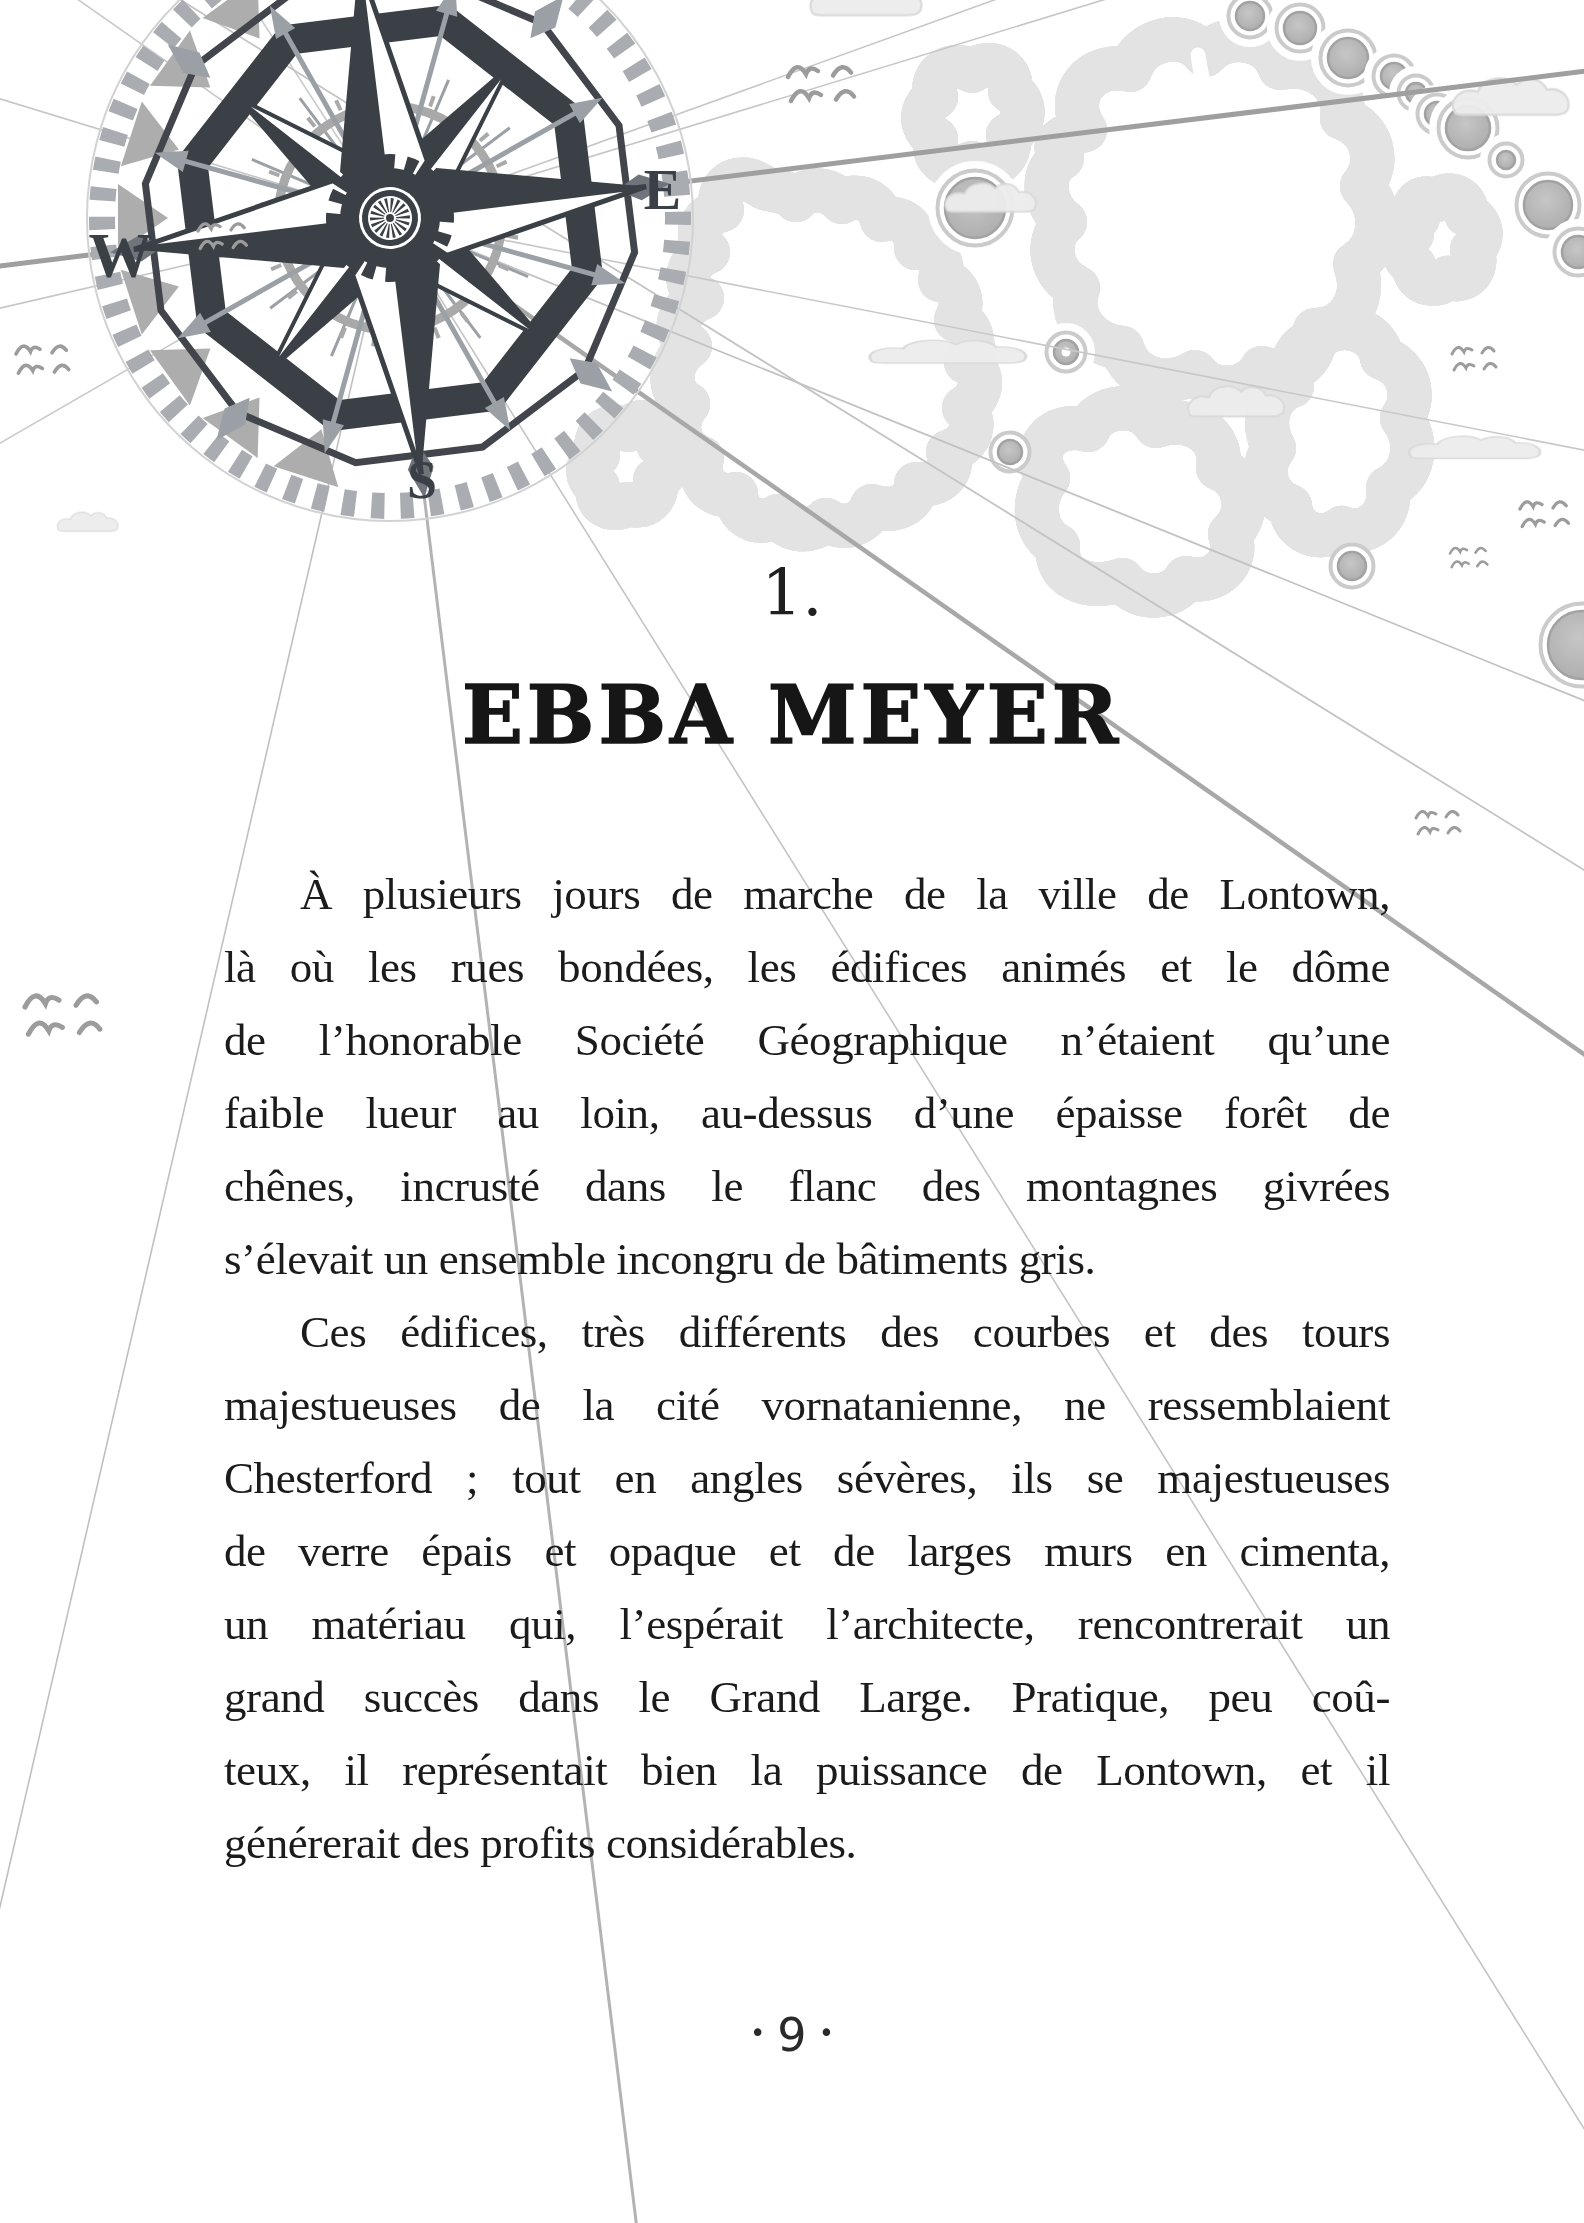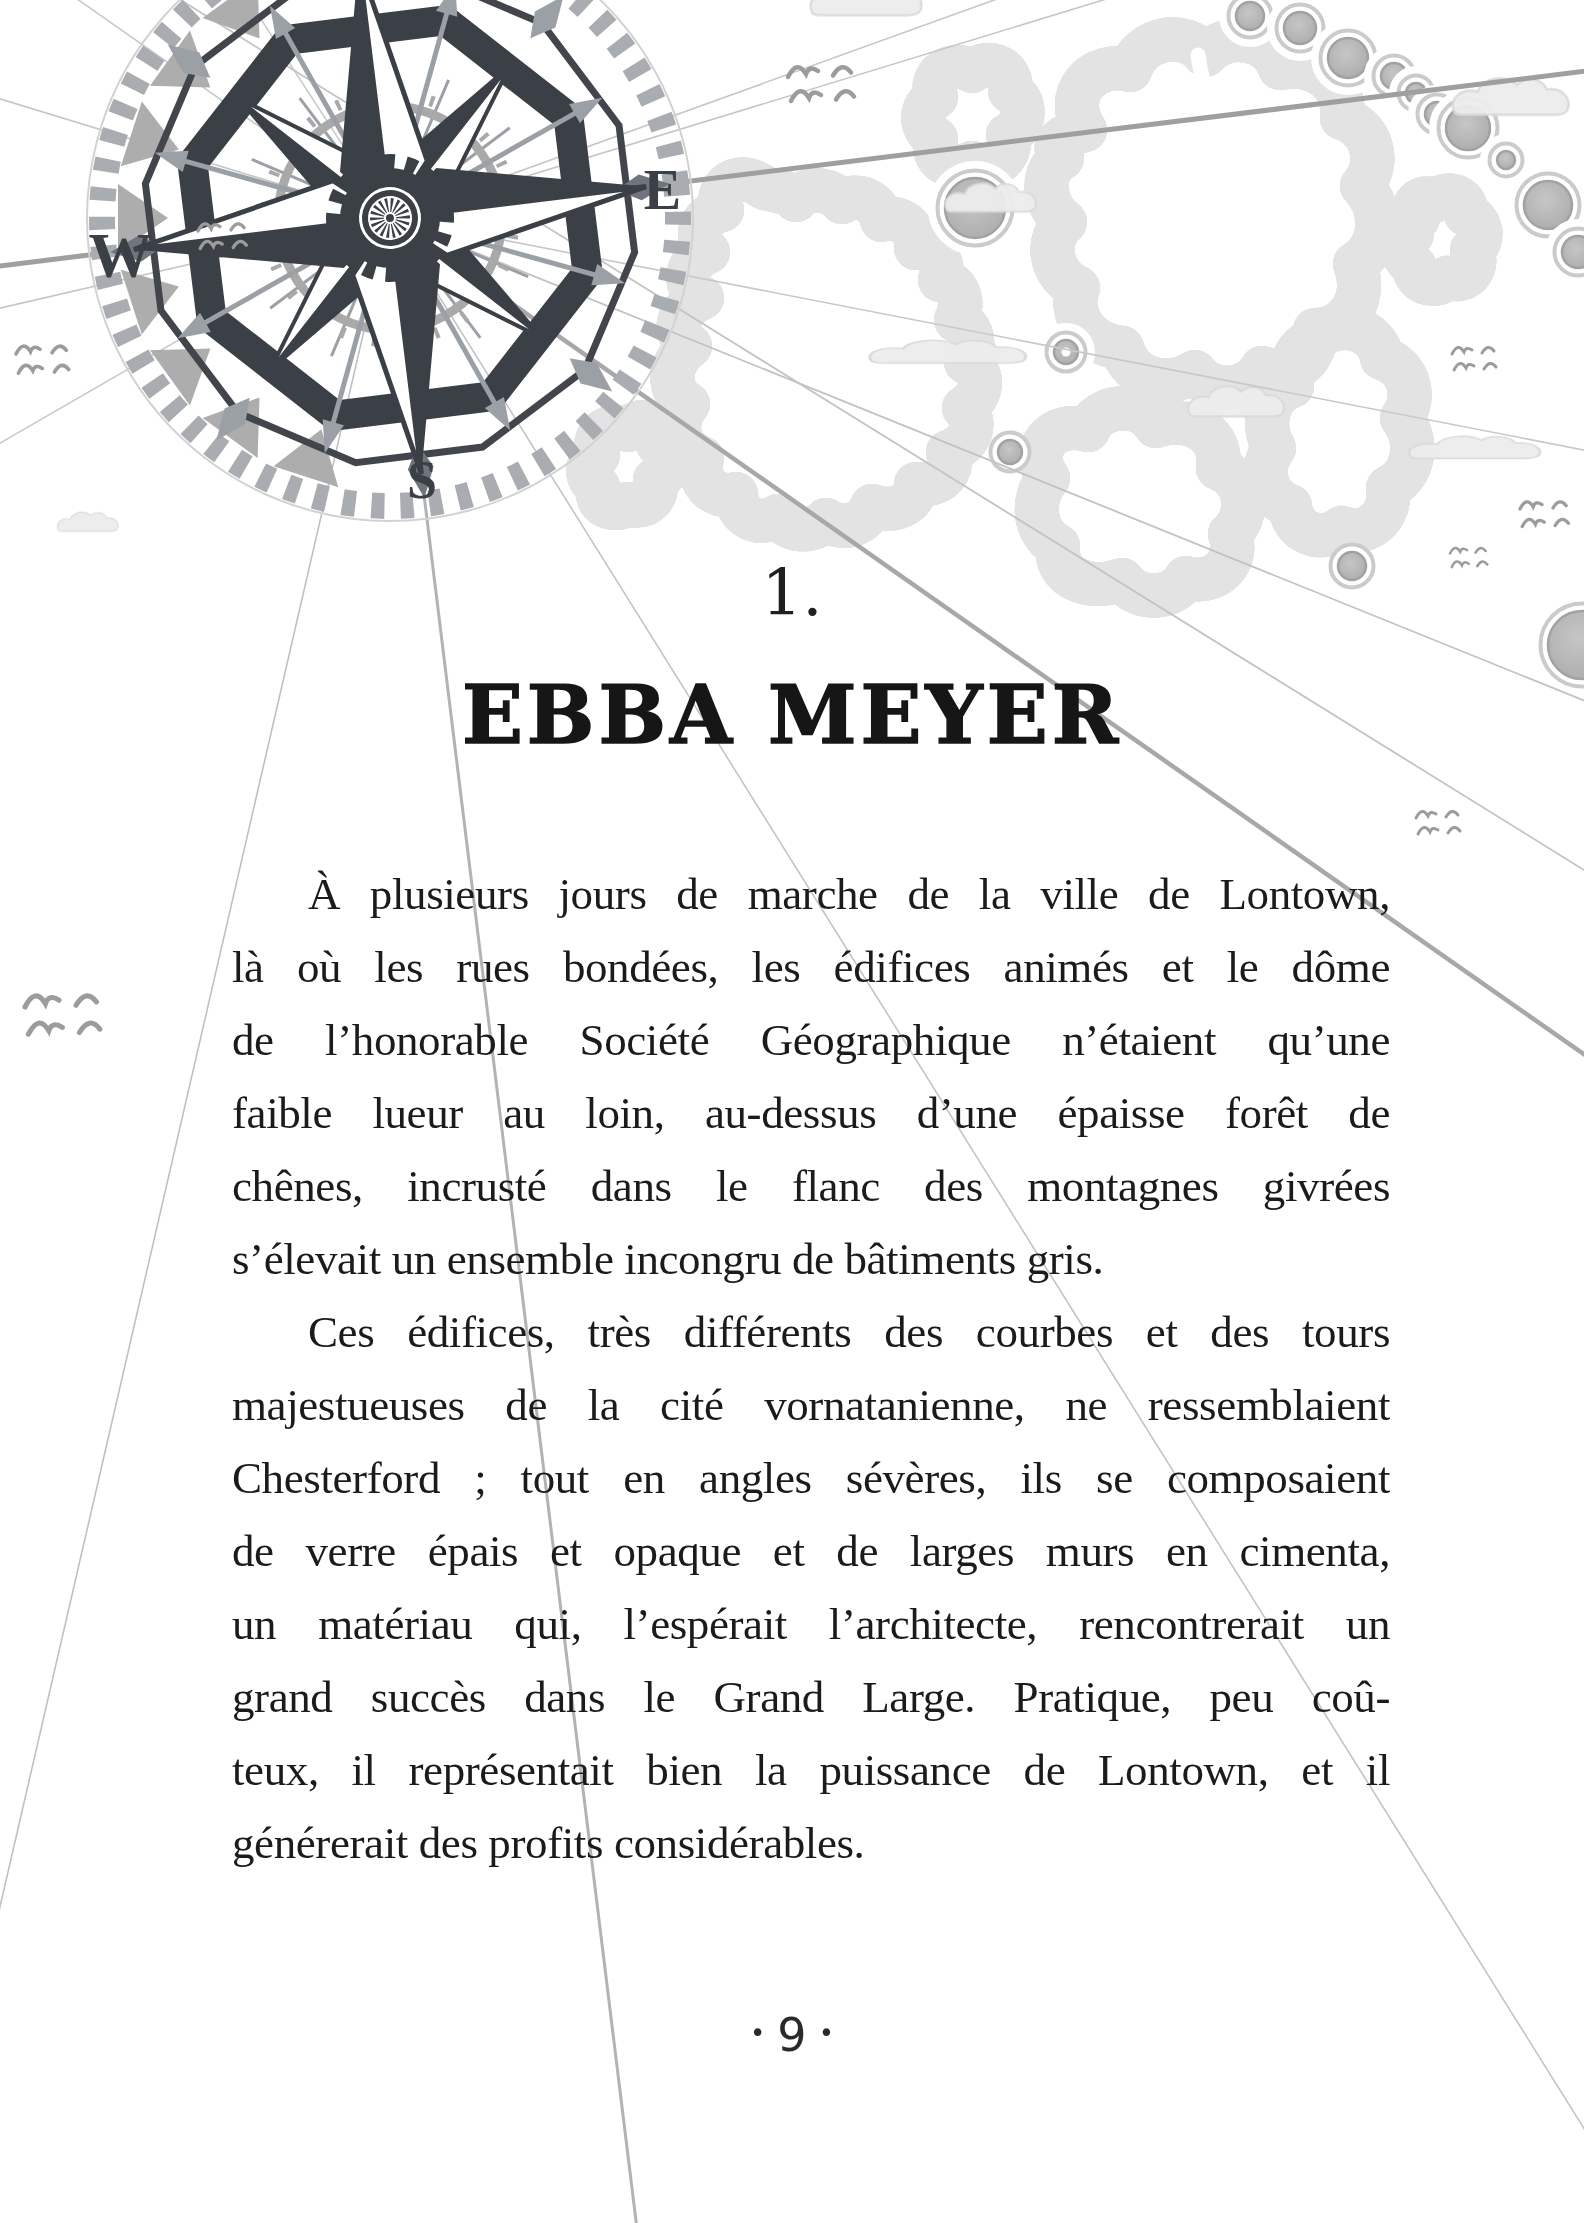--- a/index.html
+++ b/index.html
@@ -7,21 +7,21 @@
         font-family:"Liberation Serif",serif;color:#1b1b1b;}
   .art{position:absolute;left:0;top:0;width:1584px;height:2223px;}
 
   .chapter-number{position:absolute;top:556px;left:0;width:100%;text-align:center;
         font-family:"DejaVu Serif",serif;font-size:64px;color:#202020;}
   .chapter-title{position:absolute;top:668px;left:0;width:100%;text-align:center;
         font-family:"DejaVu Serif",serif;font-size:80px;font-weight:700;letter-spacing:4px;
         color:#161616;-webkit-text-stroke:1.5px #161616;}
   .body-text{position:absolute;left:224px;top:858px;width:1166px;
         font-size:45px;line-height:73px;letter-spacing:-0.4px;color:#1b1b1b;}
-  .line{text-align:justify;text-align-last:justify;height:73px;overflow:hidden;margin-left:8px;}
+  .line{text-align:justify;text-align-last:justify;height:73px;overflow:hidden;}
   .line.ind{text-indent:76px;}
   .line.end{text-align-last:left;}
 
   .page-number{position:absolute;top:2008px;left:0;width:100%;text-align:center;
         font-family:"DejaVu Sans",sans-serif;font-size:46px;color:#2a2a2a;}
   .page-number .dot{font-size:26px;vertical-align:9px;margin:0 12px;color:#2a2a2a;}
 
   
   .i1{fill:none;stroke:#e3e3e3;stroke-width:44;stroke-linejoin:round;stroke-linecap:round;}
   .i2{fill:none;stroke:#ffffff;stroke-width:34;stroke-linejoin:round;stroke-linecap:round;}
@@ -293,21 +293,21 @@
 
   <div class="body-text">
     <div class="line ind">À plusieurs jours de marche de la ville de Lontown,</div>
     <div class="line">là où les rues bondées, les édifices animés et le dôme</div>
     <div class="line">de l’honorable Société Géographique n’étaient qu’une</div>
     <div class="line">faible lueur au loin, au-dessus d’une épaisse forêt de</div>
     <div class="line">chênes, incrusté dans le flanc des montagnes givrées</div>
     <div class="line end">s’élevait un ensemble incongru de bâtiments gris.</div>
     <div class="line ind">Ces édifices, très différents des courbes et des tours</div>
     <div class="line">majestueuses de la cité vornatanienne, ne ressemblaient</div>
-    <div class="line">Chesterford ; tout en angles sévères, ils se composaient</div>
+    <div class="line">Chesterford ; tout en angles sévères, ils se majestueuses</div>
     <div class="line">de verre épais et opaque et de larges murs en cimenta,</div>
     <div class="line">un matériau qui, l’espérait l’architecte, rencontrerait un</div>
     <div class="line">grand succès dans le Grand Large. Pratique, peu coû-</div>
     <div class="line">teux, il représentait bien la puissance de Lontown, et il</div>
     <div class="line end">générerait des profits considérables.</div>
   </div>
 
   <div class="page-number">
     <span class="dot">•</span><span>9</span><span class="dot">•</span>
   </div>

